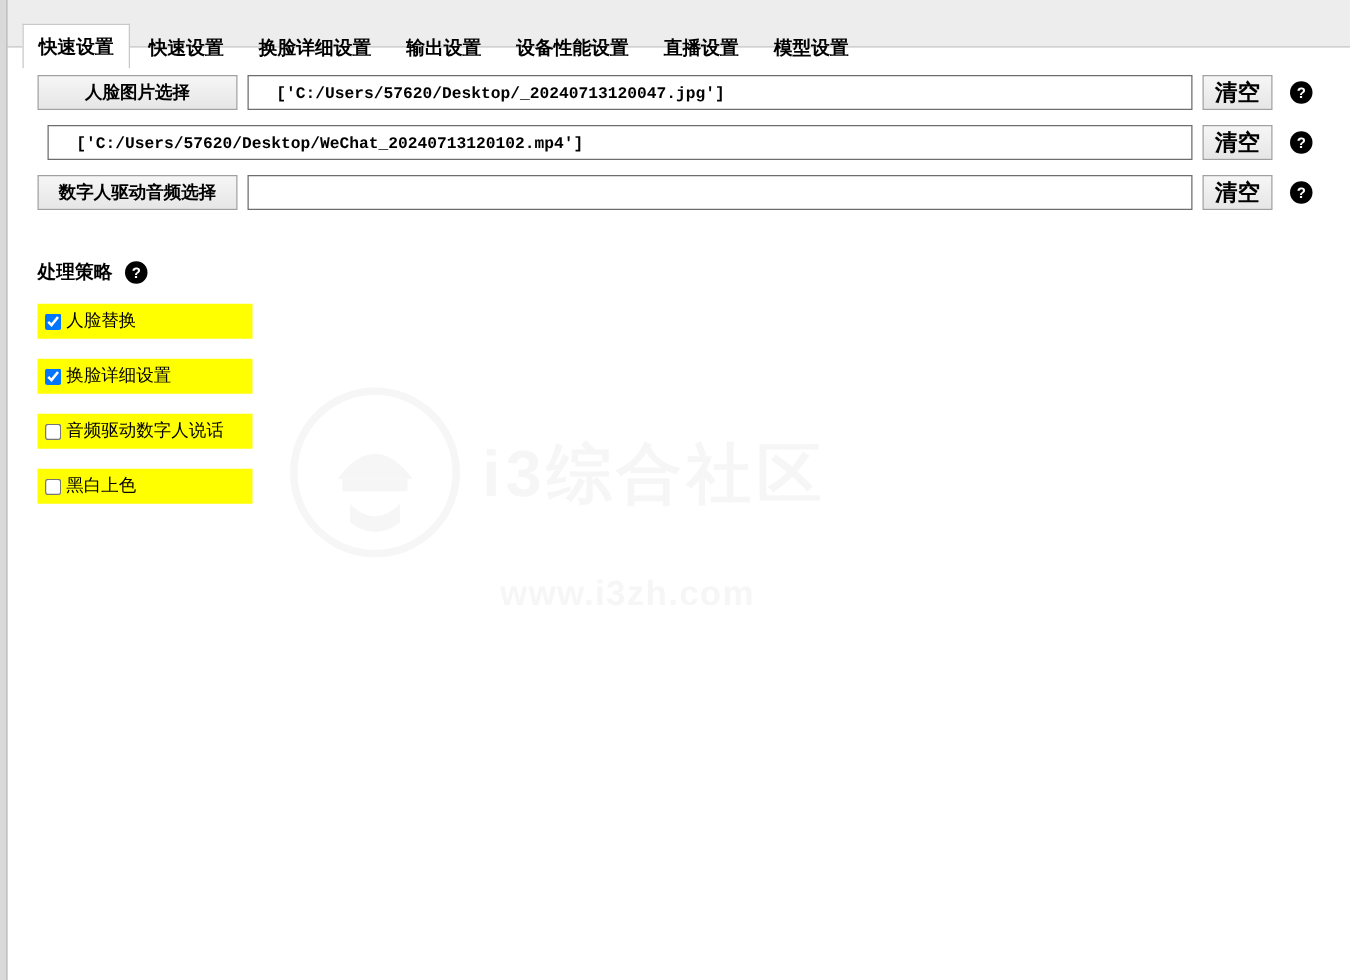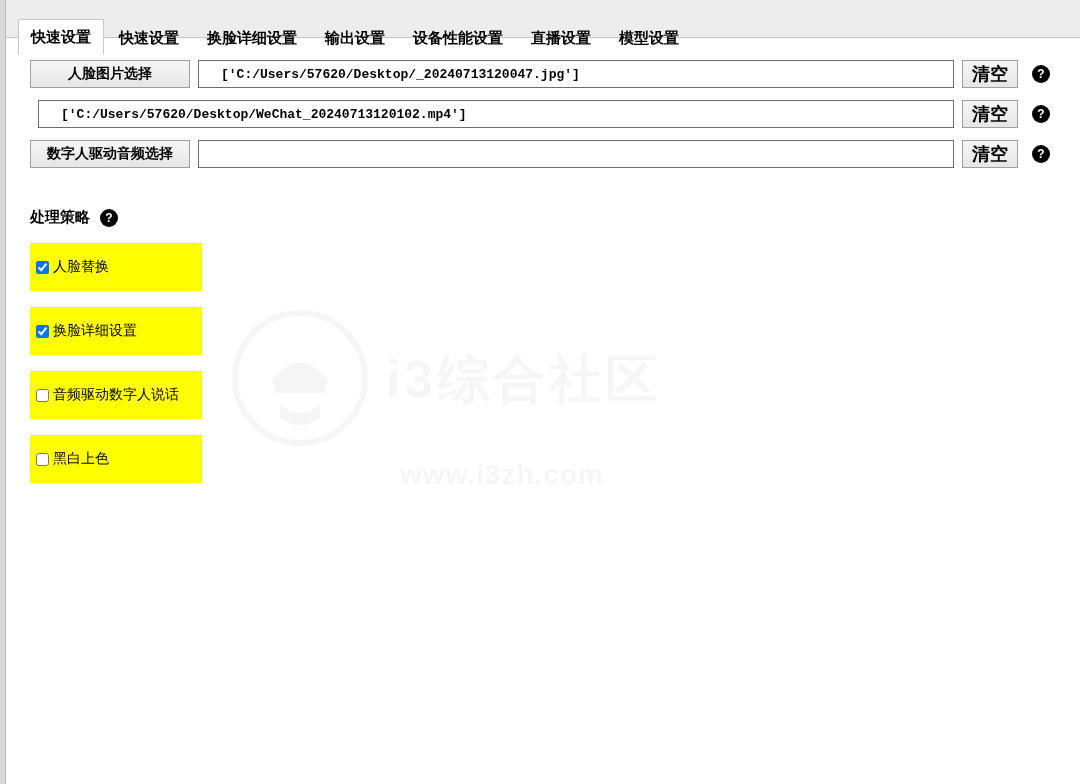--- a/index.html
+++ b/index.html
@@ -106,21 +106,21 @@
     align-items: flex-end;
     font-weight: bold;
     margin-bottom: 16px;
     font-size: 15px;
   }
   .strategy-header .help-icon {
     margin-left: 10px;
   }
   .check-row {
     background: #ffff00;
-    padding: 15px 6px;
+    padding: 5px 6px;
     width: 172px;
     margin-bottom: 16px;
     display: flex;
     align-items: center;
     font-size: 14px;
     font-weight: normal;
   }
   .check-row input[type="checkbox"] {
     margin: 0 4px 0 0;
     width: 13px;

